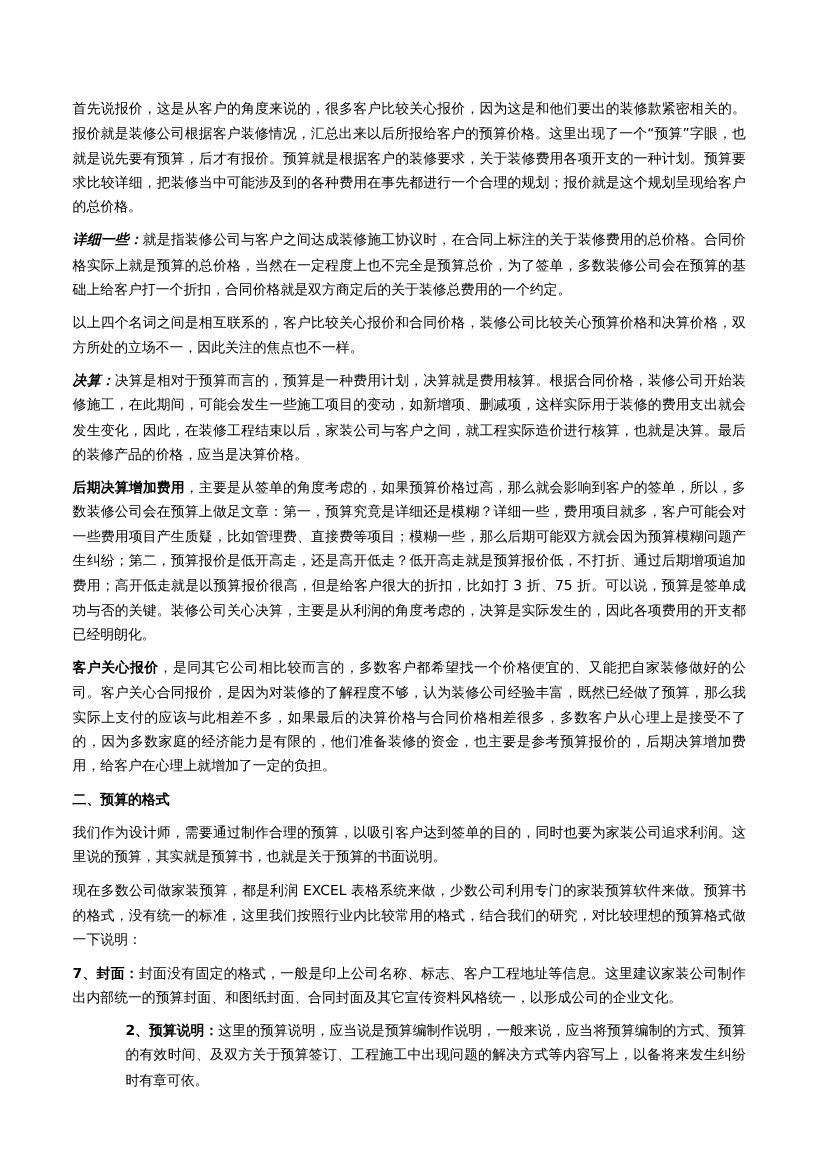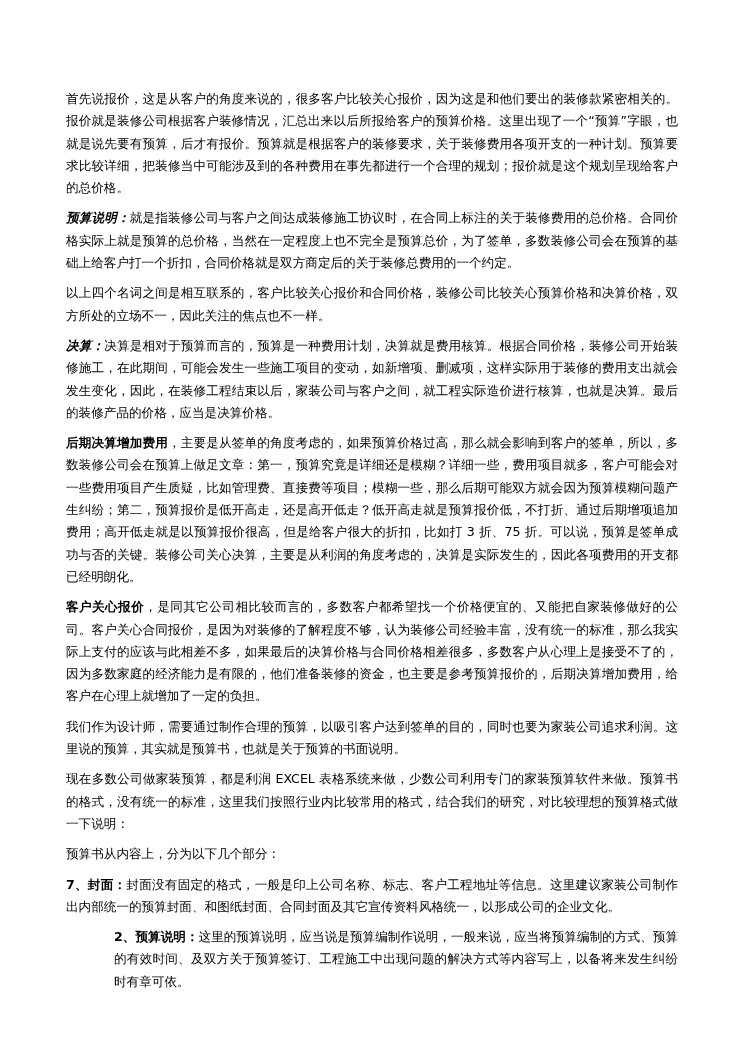--- a/index.html
+++ b/index.html
@@ -58,51 +58,51 @@
 <body>
 
 <div class="page">
   <div class="doc">
 
     <div class="blk">
       <p class="para">首先说报价，这是从客户的角度来说的，很多客户比较关心报价，因为这是和他们要出的装修款紧密相关的。报价就是装修公司根据客户装修情况，汇总出来以后所报给客户的预算价格。这里出现了一个“预算”字眼，也就是说先要有预算，后才有报价。预算就是根据客户的装修要求，关于装修费用各项开支的一种计划。预算要求比较详细，把装修当中可能涉及到的各种费用在事先都进行一个合理的规划；报价就是这个规划呈现给客户的总价格。</p>
     </div>
 
     <div class="blk">
-      <p class="para"><span class="lead-italic">预算说明：</span><span>就是指装修公司与客户之间达成装修施工协议时，在合同上标注的关于装修费用的总价格。合同价格实际上就是预算的总价格，当然在一定程度上也不完全是预算总价，为了签单，多数装修公司会在预算的基础上给客户打一个折扣，合同价格就是双方商定后的关于装修总费用的一个约定。</span></p>
+      <p class="para"><span class="lead-italic">详细一些：</span><span>就是指装修公司与客户之间达成装修施工协议时，在合同上标注的关于装修费用的总价格。合同价格实际上就是预算的总价格，当然在一定程度上也不完全是预算总价，为了签单，多数装修公司会在预算的基础上给客户打一个折扣，合同价格就是双方商定后的关于装修总费用的一个约定。</span></p>
     </div>
 
     <div class="blk">
       <p class="para">以上四个名词之间是相互联系的，客户比较关心报价和合同价格，装修公司比较关心预算价格和决算价格，双方所处的立场不一，因此关注的焦点也不一样。</p>
     </div>
 
     <div class="blk">
       <p class="para"><span class="lead-italic">决算：</span><span>决算是相对于预算而言的，预算是一种费用计划，决算就是费用核算。根据合同价格，装修公司开始装修施工，在此期间，可能会发生一些施工项目的变动，如新增项、删减项，这样实际用于装修的费用支出就会发生变化，因此，在装修工程结束以后，家装公司与客户之间，就工程实际造价进行核算，也就是决算。最后的装修产品的价格，应当是决算价格。</span></p>
     </div>
 
     <div class="blk">
       <p class="para"><span class="lead-bold">后期决算增加费用</span><span>，主要是从签单的角度考虑的，如果预算价格过高，那么就会影响到客户的签单，所以，多数装修公司会在预算上做足文章：第一，预算究竟是详细还是模糊？详细一些，费用项目就多，客户可能会对一些费用项目产生质疑，比如管理费、直接费等项目；模糊一些，那么后期可能双方就会因为预算模糊问题产生纠纷；第二，预算报价是低开高走，还是高开低走？低开高走就是预算报价低，不打折、通过后期增项追加费用；高开低走就是以预算报价很高，但是给客户很大的折扣，比如打 3 折、75 折。可以说，预算是签单成功与否的关键。装修公司关心决算，主要是从利润的角度考虑的，决算是实际发生的，因此各项费用的开支都已经明朗化。</span></p>
     </div>
 
     <div class="blk">
-      <p class="para"><span class="lead-bold">客户关心报价</span><span>，是同其它公司相比较而言的，多数客户都希望找一个价格便宜的、又能把自家装修做好的公司。客户关心合同报价，是因为对装修的了解程度不够，认为装修公司经验丰富，没有统一的标准，那么我实际上支付的应该与此相差不多，如果最后的决算价格与合同价格相差很多，多数客户从心理上是接受不了的，因为多数家庭的经济能力是有限的，他们准备装修的资金，也主要是参考预算报价的，后期决算增加费用，给客户在心理上就增加了一定的负担。</span></p>
+      <p class="para"><span class="lead-bold">客户关心报价</span><span>，是同其它公司相比较而言的，多数客户都希望找一个价格便宜的、又能把自家装修做好的公司。客户关心合同报价，是因为对装修的了解程度不够，认为装修公司经验丰富，既然已经做了预算，那么我实际上支付的应该与此相差不多，如果最后的决算价格与合同价格相差很多，多数客户从心理上是接受不了的，因为多数家庭的经济能力是有限的，他们准备装修的资金，也主要是参考预算报价的，后期决算增加费用，给客户在心理上就增加了一定的负担。</span></p>
     </div>
 
+    <div class="blk">
+      <p class="para heading">二、预算的格式</p>
+    </div>
 
     <div class="blk">
       <p class="para">我们作为设计师，需要通过制作合理的预算，以吸引客户达到签单的目的，同时也要为家装公司追求利润。这里说的预算，其实就是预算书，也就是关于预算的书面说明。</p>
     </div>
 
     <div class="blk">
       <p class="para">现在多数公司做家装预算，都是利润 EXCEL 表格系统来做，少数公司利用专门的家装预算软件来做。预算书的格式，没有统一的标准，这里我们按照行业内比较常用的格式，结合我们的研究，对比较理想的预算格式做一下说明：</p>
     </div>
 
-    <div class="blk">
-      <p class="para">预算书从内容上，分为以下几个部分：</p>
-    </div>
 
     <div class="blk">
       <p class="para"><span class="num-label">7、封面：</span><span>封面没有固定的格式，一般是印上公司名称、标志、客户工程地址等信息。这里建议家装公司制作出内部统一的预算封面、和图纸封面、合同封面及其它宣传资料风格统一，以形成公司的企业文化。</span></p>
     </div>
 
     <div class="blk">
       <p class="para"><span class="num-label">2、预算说明：</span><span>这里的预算说明，应当说是预算编制作说明，一般来说，应当将预算编制的方式、预算的有效时间、及双方关于预算签订、工程施工中出现问题的解决方式等内容写上，以备将来发生纠纷时有章可依。</span></p>
     </div>
 
   </div>

